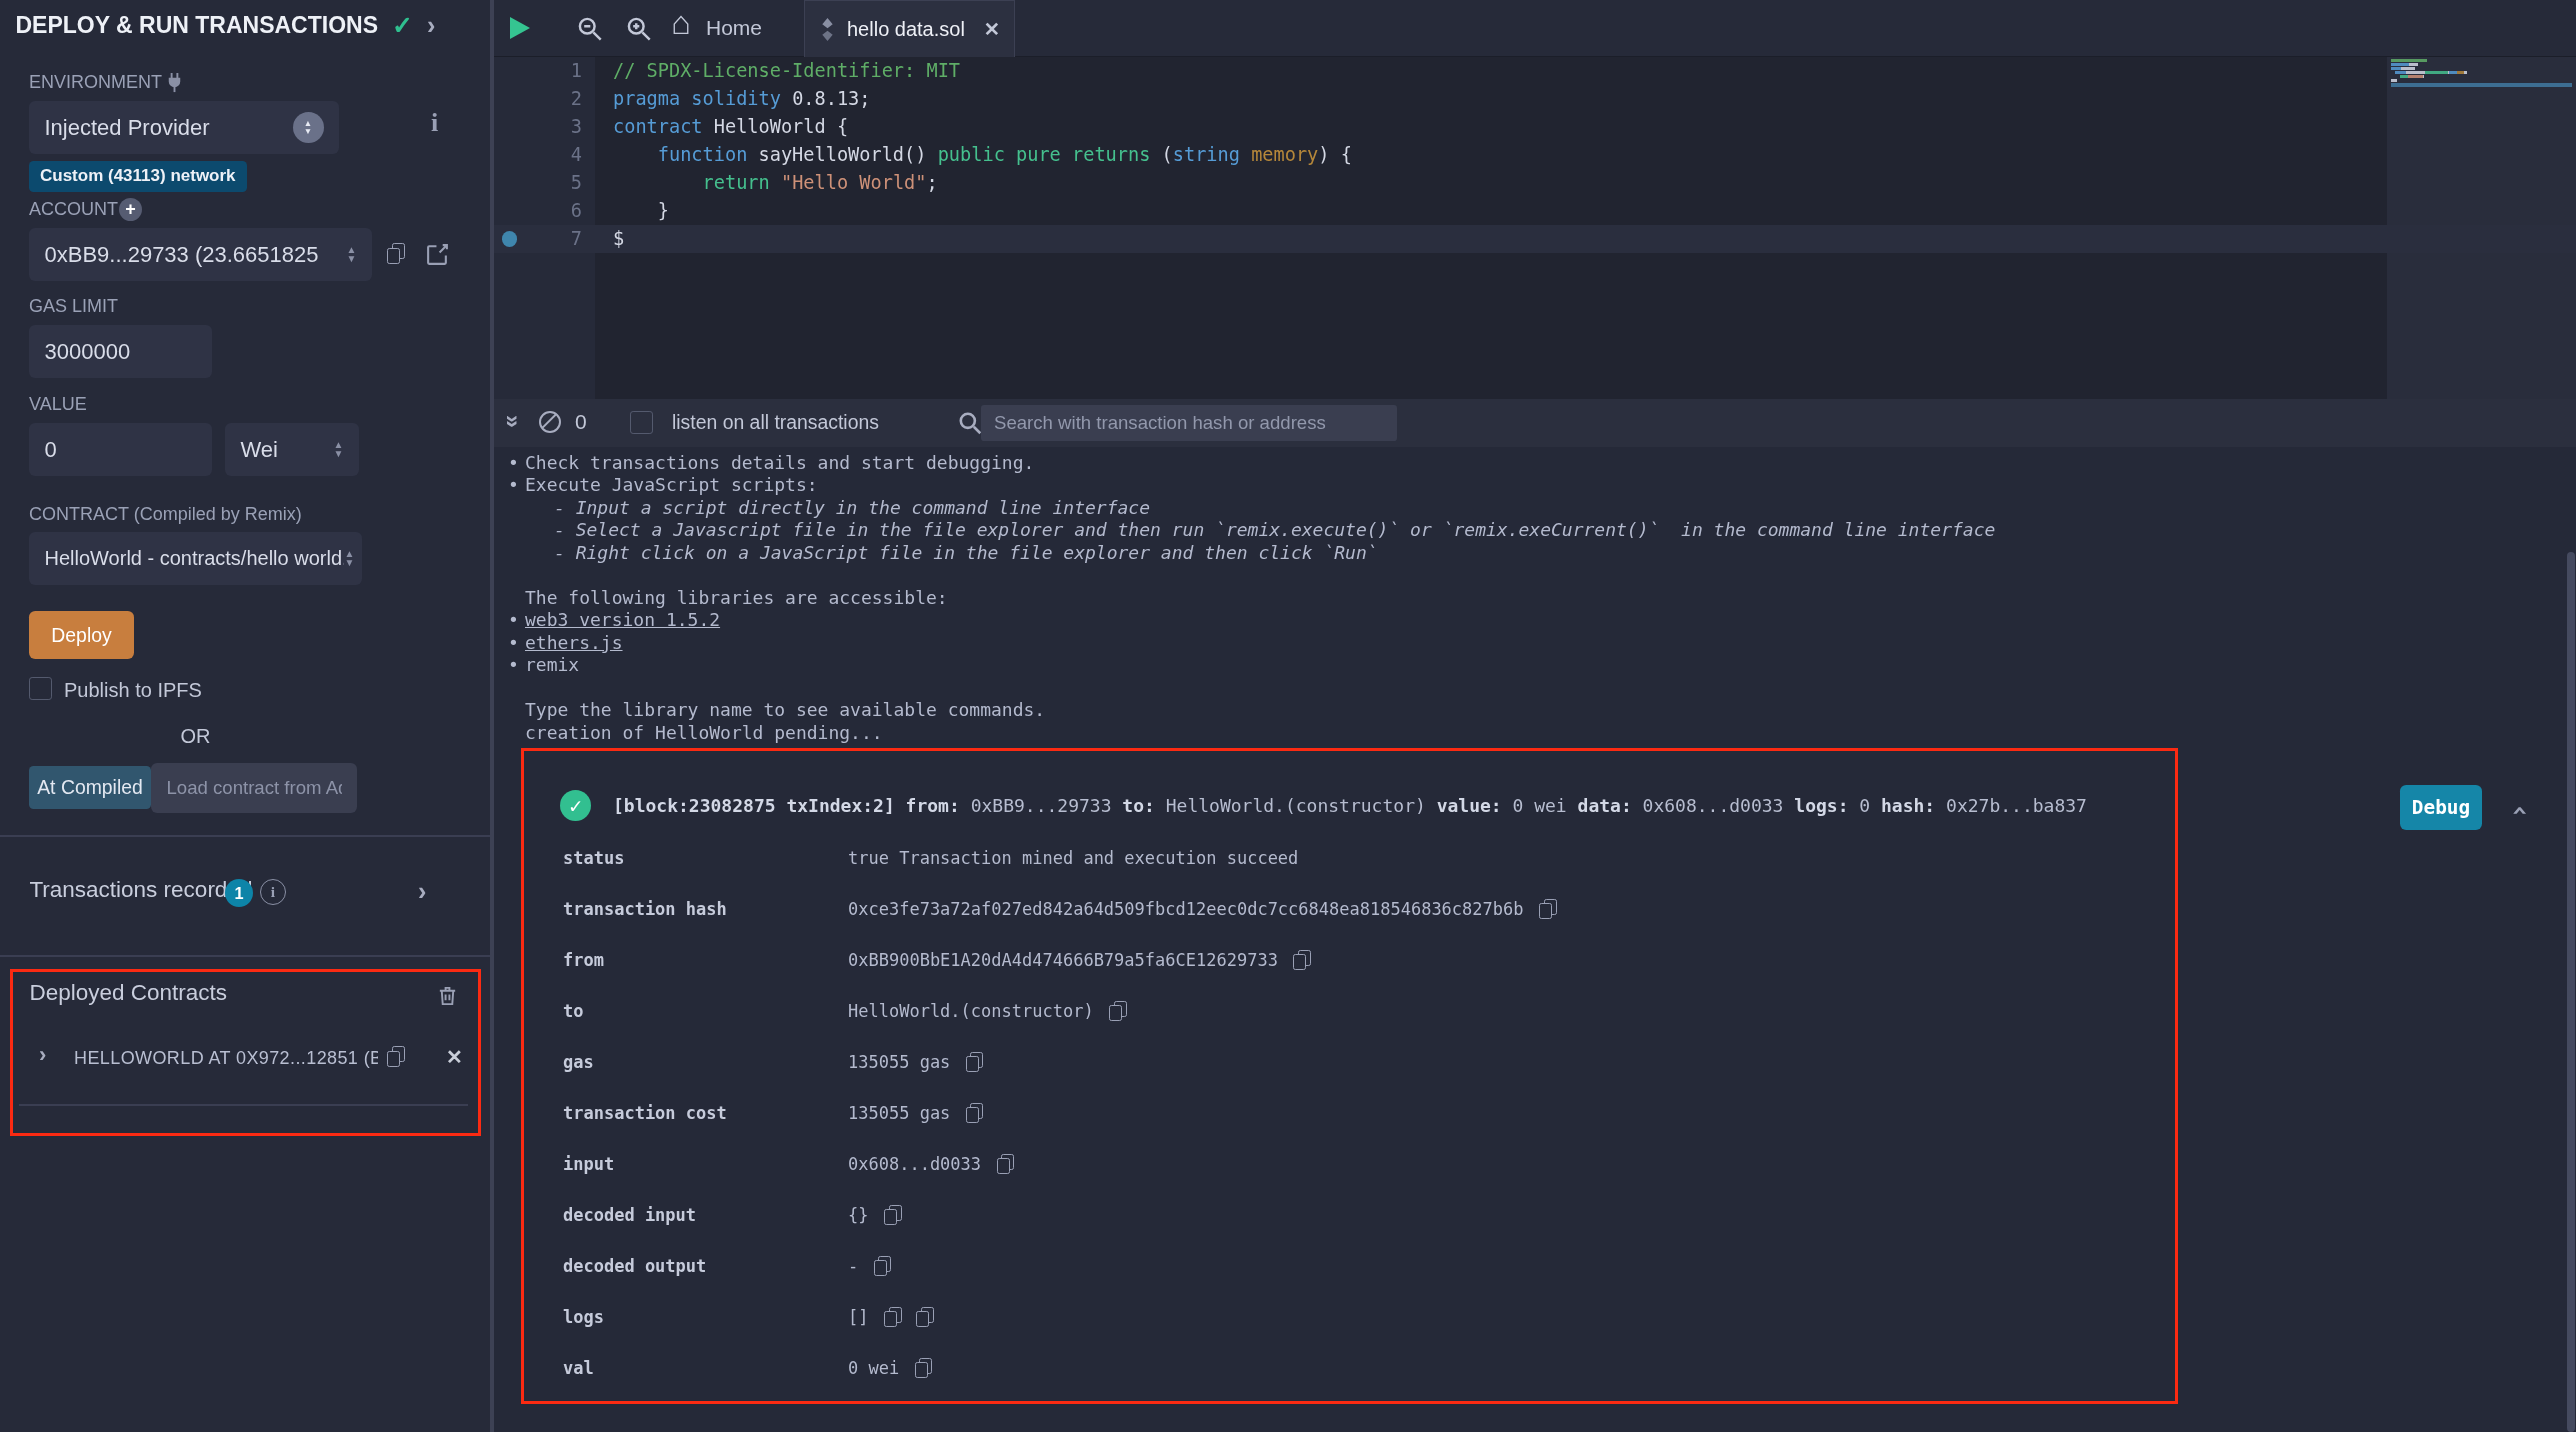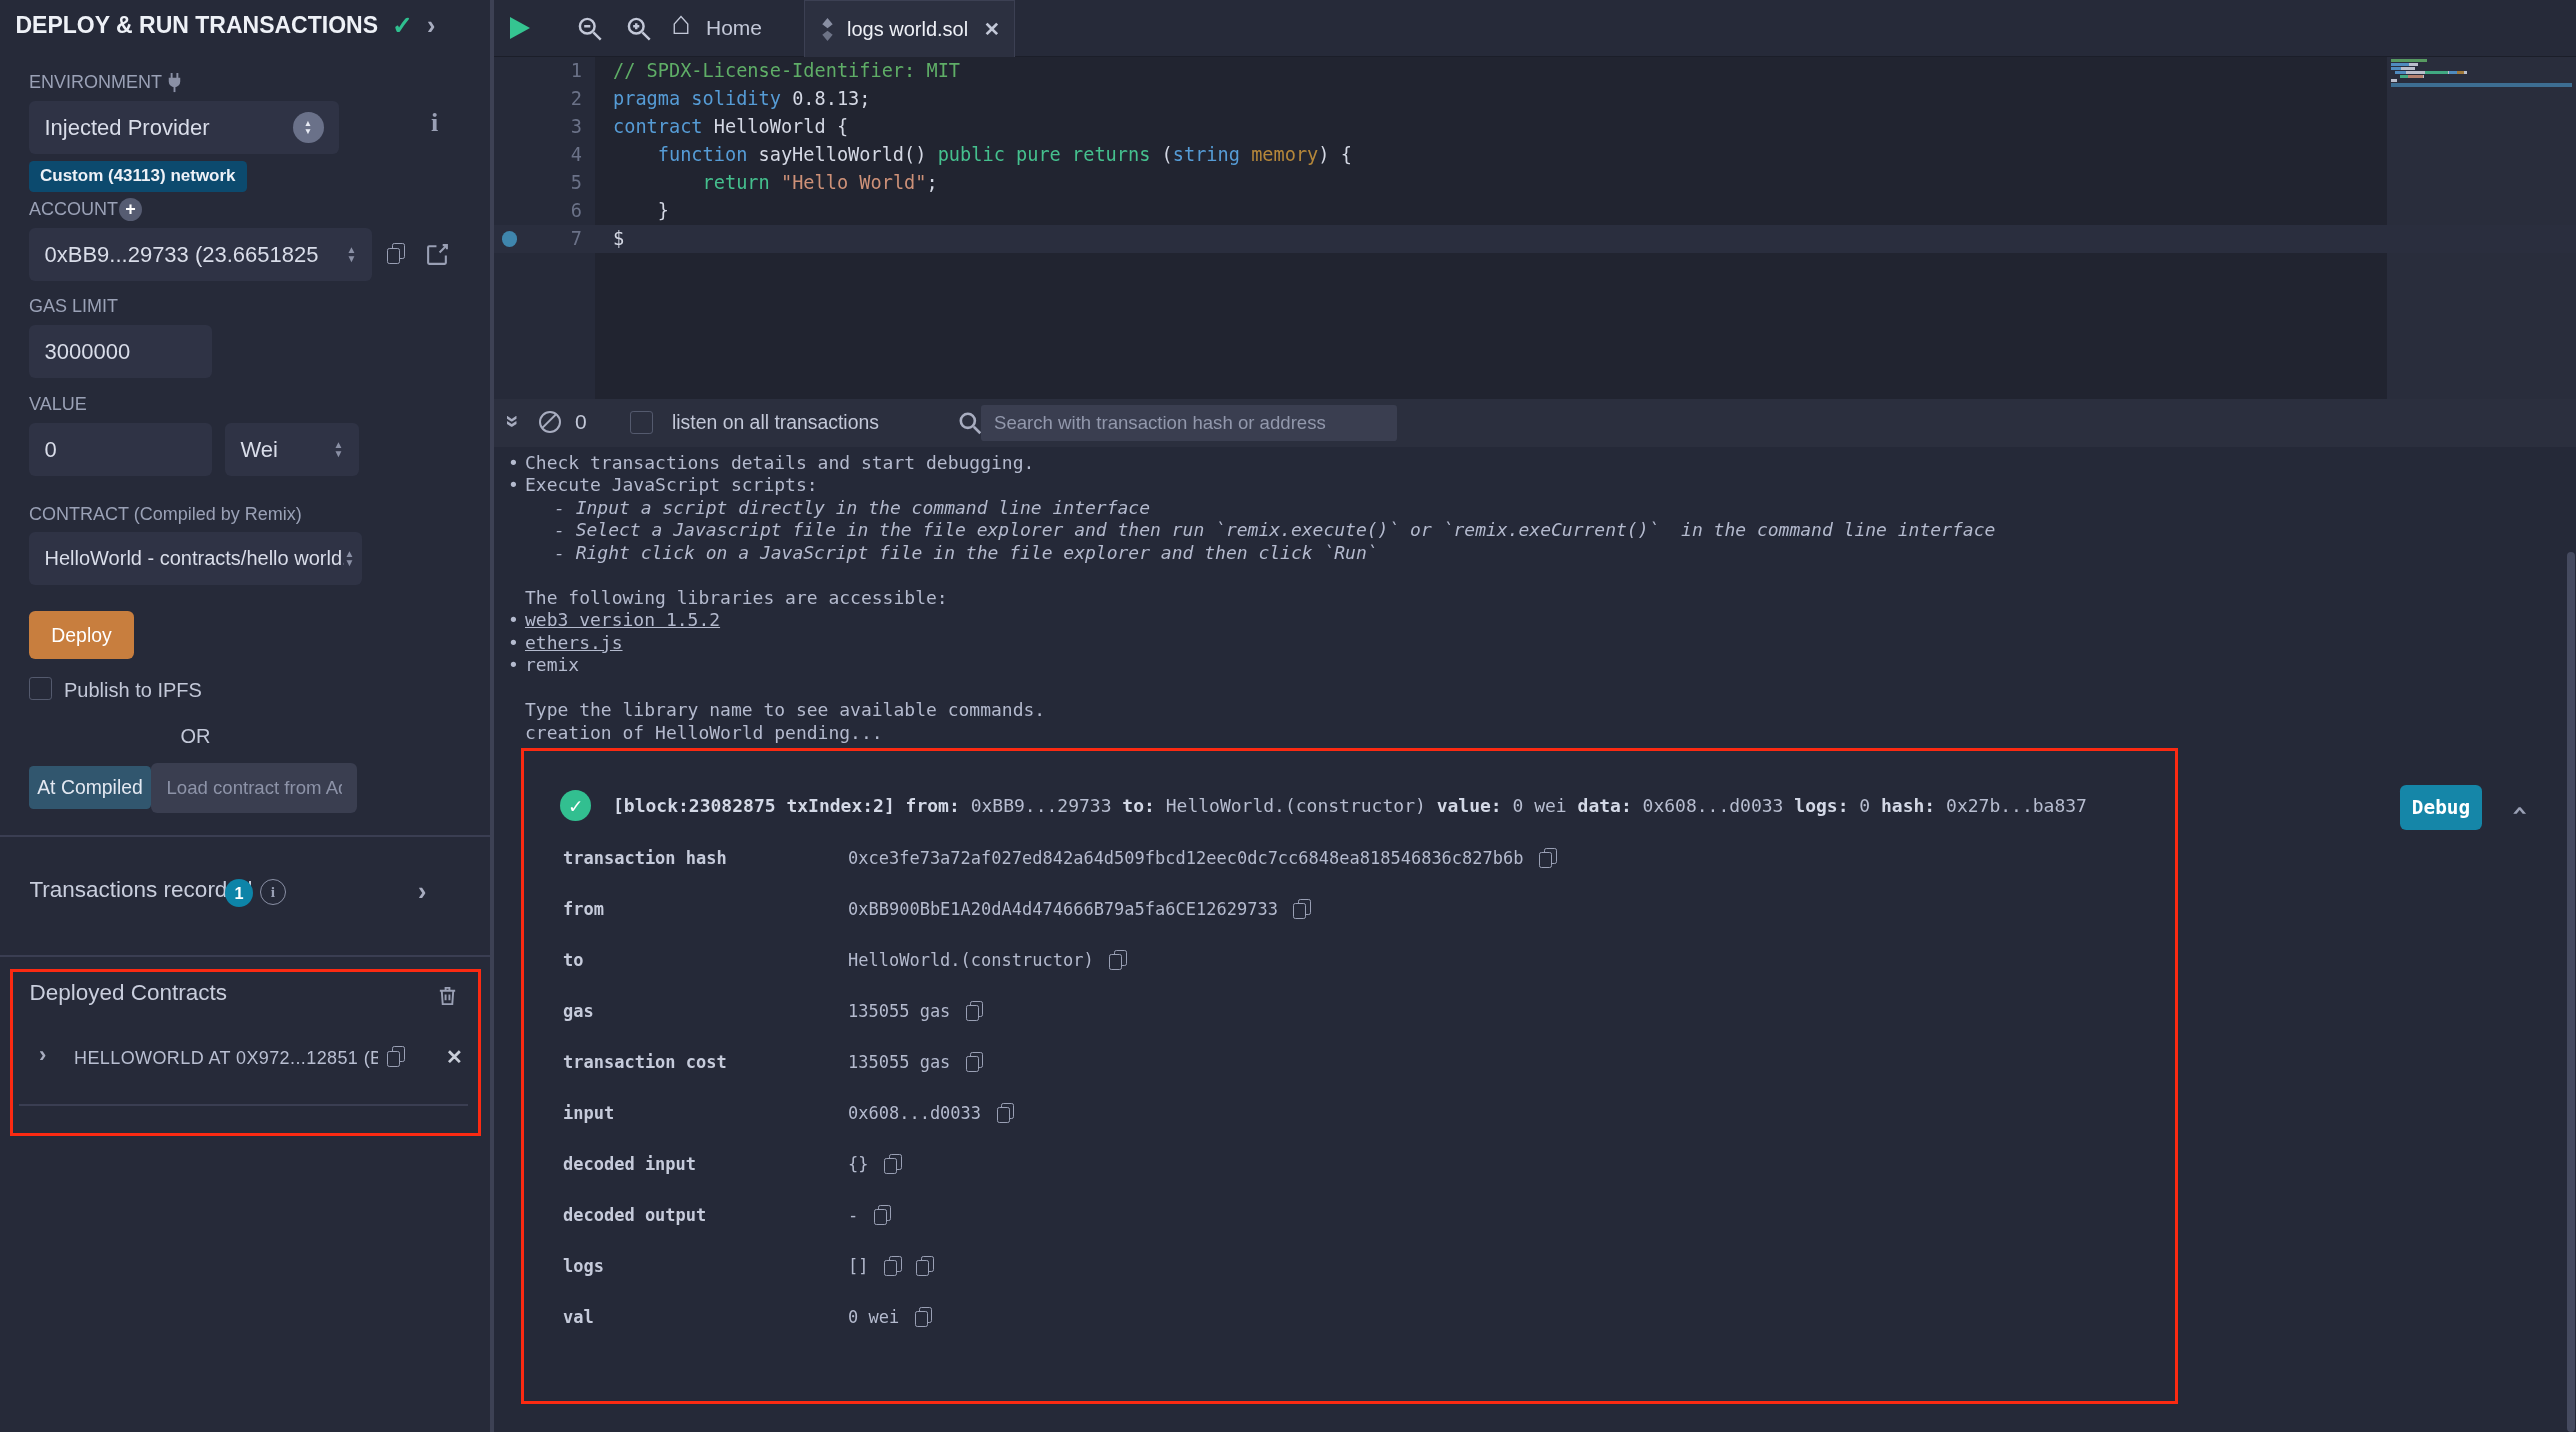--- a/index.html
+++ b/index.html
@@ -226,21 +226,21 @@
     <circle cx="10" cy="10" r="6"></circle>
       <path d="M15 15l6 6M7.5 10h5M10 7.5v5"></path>
   </svg>
   <div class="home-glyph">⌂</div>
   <div class="home-label">Home</div>
   <div class="tab">
     <svg width="17" height="23" viewBox="0 0 14 20" fill="#9aa0b5">
       <path d="M7 0L2.5 5.5 7 9l4.5-3.5z" opacity=".85"></path>
         <path d="M7 20l4.5-5.5L7 11l-4.5 3.5z" opacity=".6"></path>
     </svg>
-    <span class="tab-label">logs world.sol</span>
+    <span class="tab-label">hello data.sol</span>
     <span class="tab-close">✕</span>
   </div>
 </div>
 
 <div class="editor">
   <div class="gutter-bg"></div>
   <div class="minimap-col"></div>
   <div class="code-lines" id="code-lines">
       <div class="code-row">
         <span class="ln">1</span>
@@ -339,20 +339,26 @@
       <div class="tline">creation of HelloWorld pending...</div>
     </div>
 
   <div class="red-rect txbox">
     <div class="txsum">
       <span class="check-circ">✓</span>
       <span class="sumtext" id="sum-text"><b>[block:23082875 txIndex:2]  </b><b>from: </b>0xBB9...29733 <b>to: </b>HelloWorld.(constructor) <b>value: </b>0 wei <b>data: </b>0x608...d0033 <b>logs: </b>0 <b>hash: </b>0x27b...ba837 </span>
     </div>
     <div class="trows" id="tx-rows">
         <div class="trow">
+          <div class="tlabel">status</div>
+          <div class="tval">
+            <span>true Transaction mined and execution succeed</span>
+          </div>
+        </div>
+        <div class="trow">
           <div class="tlabel">transaction hash</div>
           <div class="tval">
             <span>0xce3fe73a72af027ed842a64d509fbcd12eec0dc7cc6848ea818546836c827b6b</span>
             <span class="copy-ico"></span>
           </div>
         </div>
         <div class="trow">
           <div class="tlabel">from</div>
           <div class="tval">
             <span>0xBB900BbE1A20dA4d474666B79a5fa6CE12629733</span>

